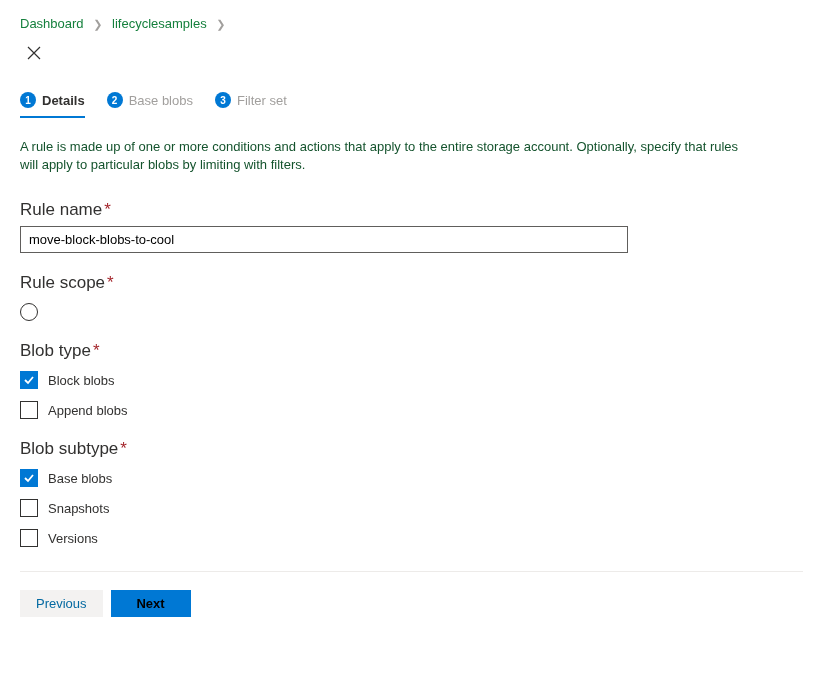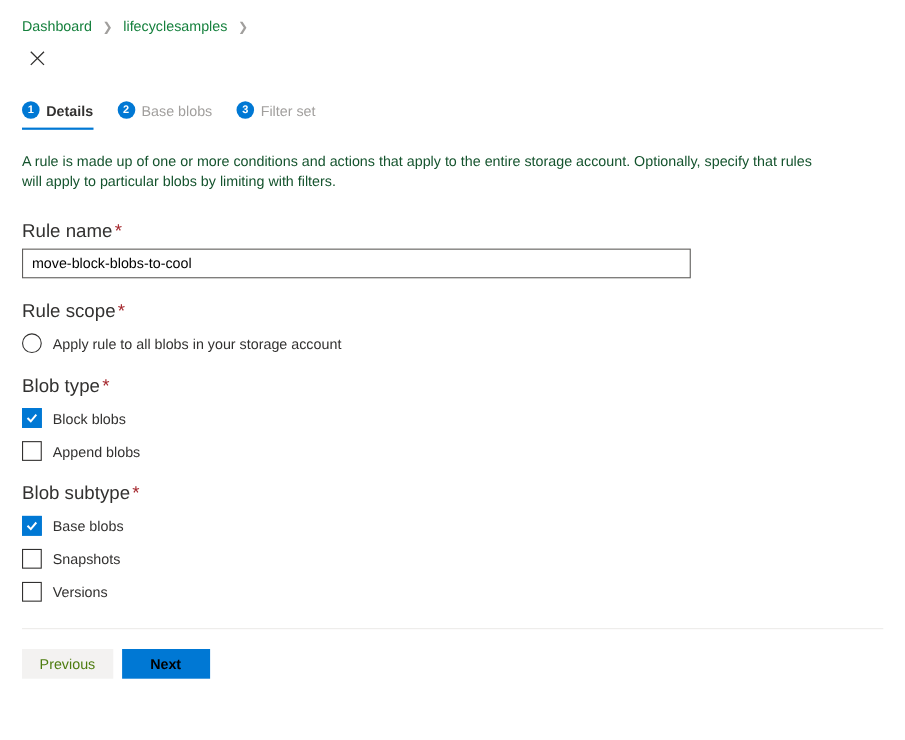--- a/index.html
+++ b/index.html
@@ -154,21 +154,21 @@
   .btn {
     min-width: 80px;
     padding: 6px 16px;
     font-size: 13px;
     font-family: inherit;
     border: none;
     cursor: pointer;
   }
   .btn.secondary {
     background: #f3f2f1;
-    color: #4d7c0f;
+    color: #0369a1;
     cursor: default;
   }
   .btn.primary {
     background: #0078d4;
     color: #000000;
     font-weight: 600;
   }
 </style>
 </head>
 <body>
@@ -211,21 +211,20 @@
   <span>Rule name</span><span class="req">*</span>
 </div>
 <input type="text" value="move-block-blobs-to-cool" style="">
 
 <div class="field-label">
   <span>Rule scope</span><span class="req">*</span>
 </div>
 <div class="option-list">
   <div class="radio-row">
     <span class="radio"></span>
-    <span>Apply rule to all blobs in your storage account</span>
   </div>
 </div>
 
 <div class="field-label">
   <span>Blob type</span><span class="req">*</span>
 </div>
 <div class="option-list">
   <div class="check-row">
     <span class="checkbox checked">
       <svg viewBox="0 0 12 12">

